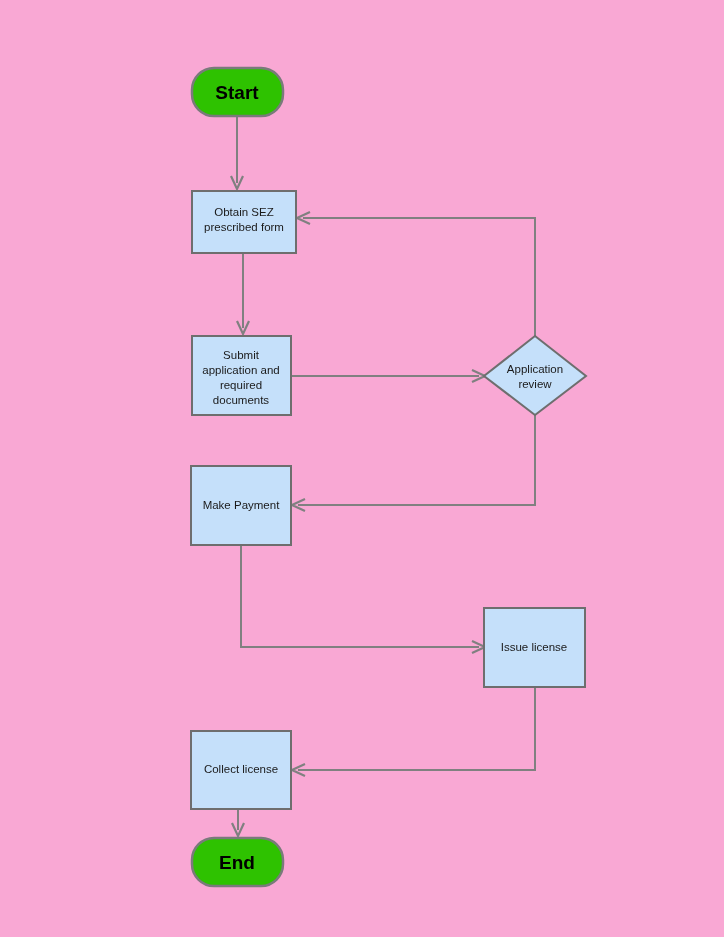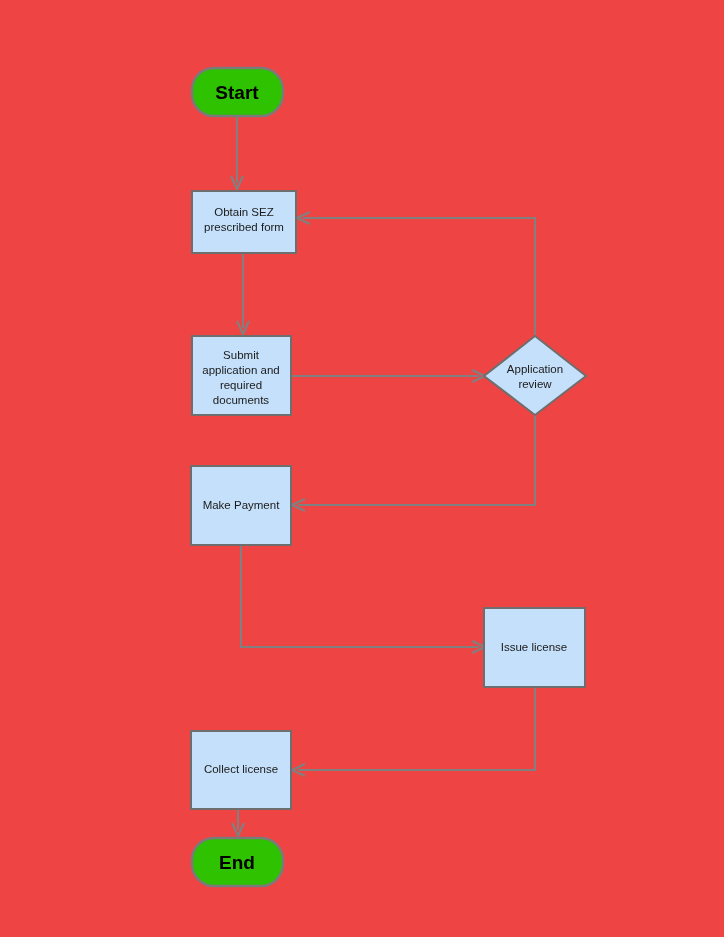--- a/index.html
+++ b/index.html
@@ -4,21 +4,21 @@
 <style>
   html, body {
     margin: 0;
     padding: 0;
     background: #000000;
   }
   #canvas {
     position: relative;
     width: 724px;
     height: 937px;
-    background: #ef4444;
+    background: #f9a8d4;
     overflow: hidden;
     font-family: "Liberation Sans", sans-serif;
   }
   #flow-svg {
     position: absolute;
     left: 0;
     top: 0;
     width: 724px;
     height: 937px;
   }

